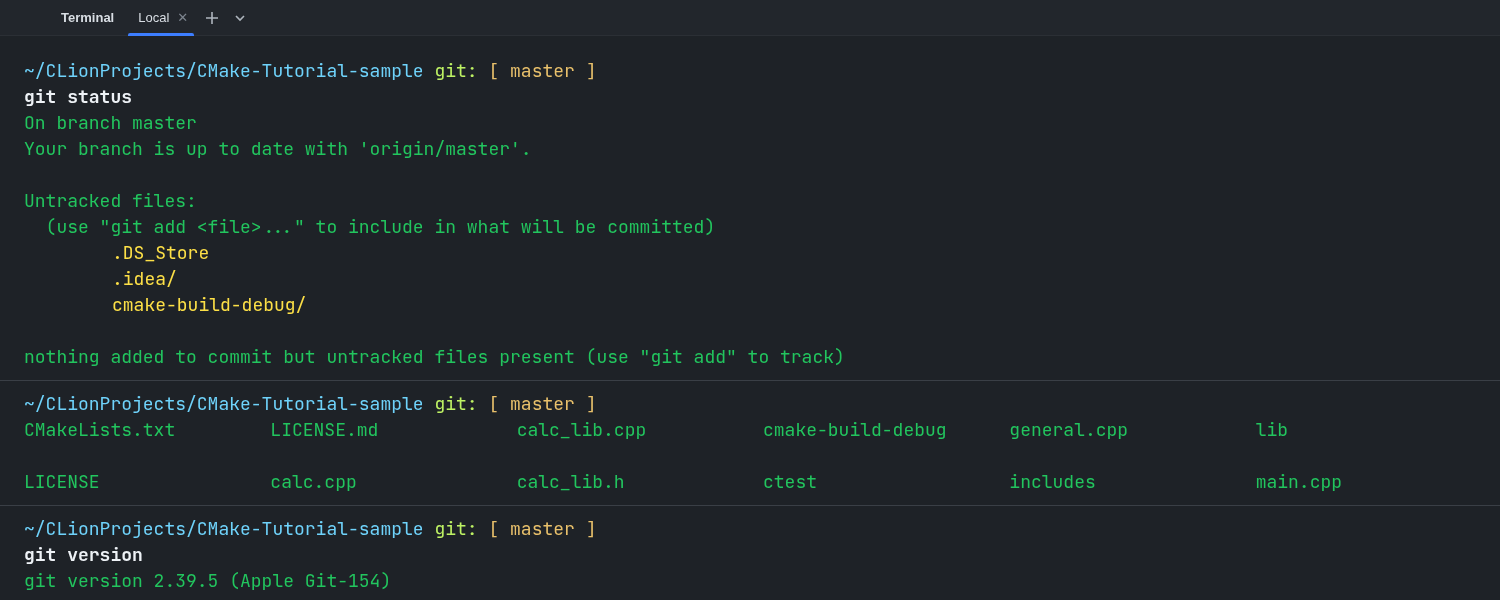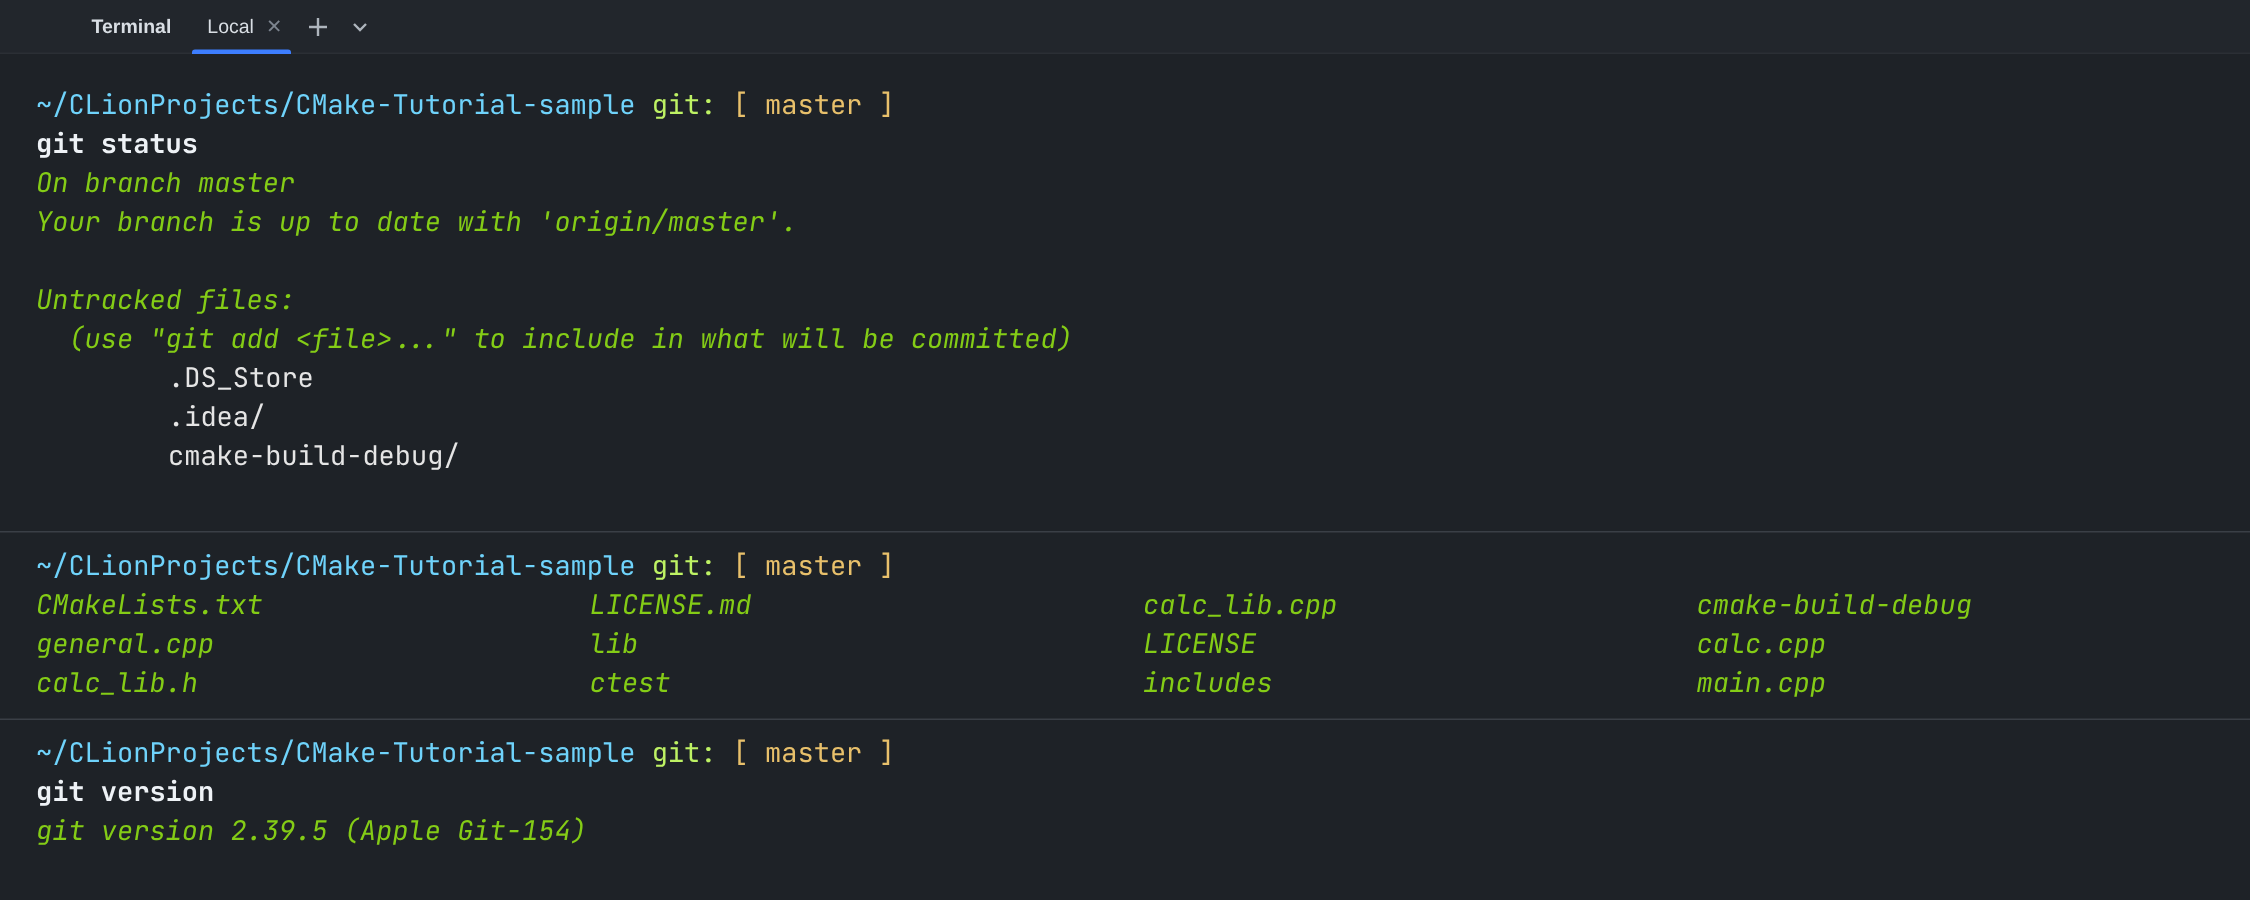--- a/index.html
+++ b/index.html
@@ -24,26 +24,26 @@
     
     .term { padding:18px 24px 10px 24px; line-height:26px; letter-spacing:0; }
     .block { padding:4px 0; }
     .sep { border-top:1px solid #3a3f46; margin:6px -24px; }
 
     
     .path   { color:#6fd3fb;text-align:center; }
     .gitlbl { color:#bef264; }
     .branch { color:#e8c06b; }
     .cmd    { color:#eef2f6; font-weight:700; }
-    .out    { color:#84cc16;font-style:italic; }
-    .untracked { color:#e5e5e5; }
+    .out    { color:#22c55e; }
+    .untracked { color:#fde047; }
     .indent { display:inline-block; width:88px; }
 
     
-    .cols { display:grid; grid-template-columns:repeat(4,1fr); column-gap:24px; }
+    .cols { display:grid; grid-template-columns:repeat(6,1fr); column-gap:24px;gap:26px; }
     .cols span { white-space:nowrap; }
   </style>
 </head>
 <body>
 
 <div class="tabbar">
   <div class="title">Terminal</div>
 
   <div class="tab active">
     <span>Local</span>
@@ -76,20 +76,21 @@
     <div class="cmd">git status</div>
     <div class="out">On branch master</div>
     <div class="out">Your branch is up to date with 'origin/master'.</div>
     <div style="height:26px"></div>
     <div class="out">Untracked files:</div>
     <div class="out" style="white-space:pre">  (use "git add &lt;file&gt;..." to include in what will be committed)</div>
     <div><span class="indent"></span><span class="untracked">.DS_Store</span></div>
     <div><span class="indent"></span><span class="untracked">.idea/</span></div>
     <div><span class="indent"></span><span class="untracked">cmake-build-debug/</span></div>
     <div style="height:26px"></div>
+    <div class="out">nothing added to commit but untracked files present (use "git add" to track)</div>
   </div>
 
   <div class="sep"></div>
 
   <div class="block">
     <div>
       <span class="path">~/CLionProjects/CMake-Tutorial-sample</span>
       <span> </span>
       <span class="gitlbl">git:</span>
       <span class="branch">[</span>

